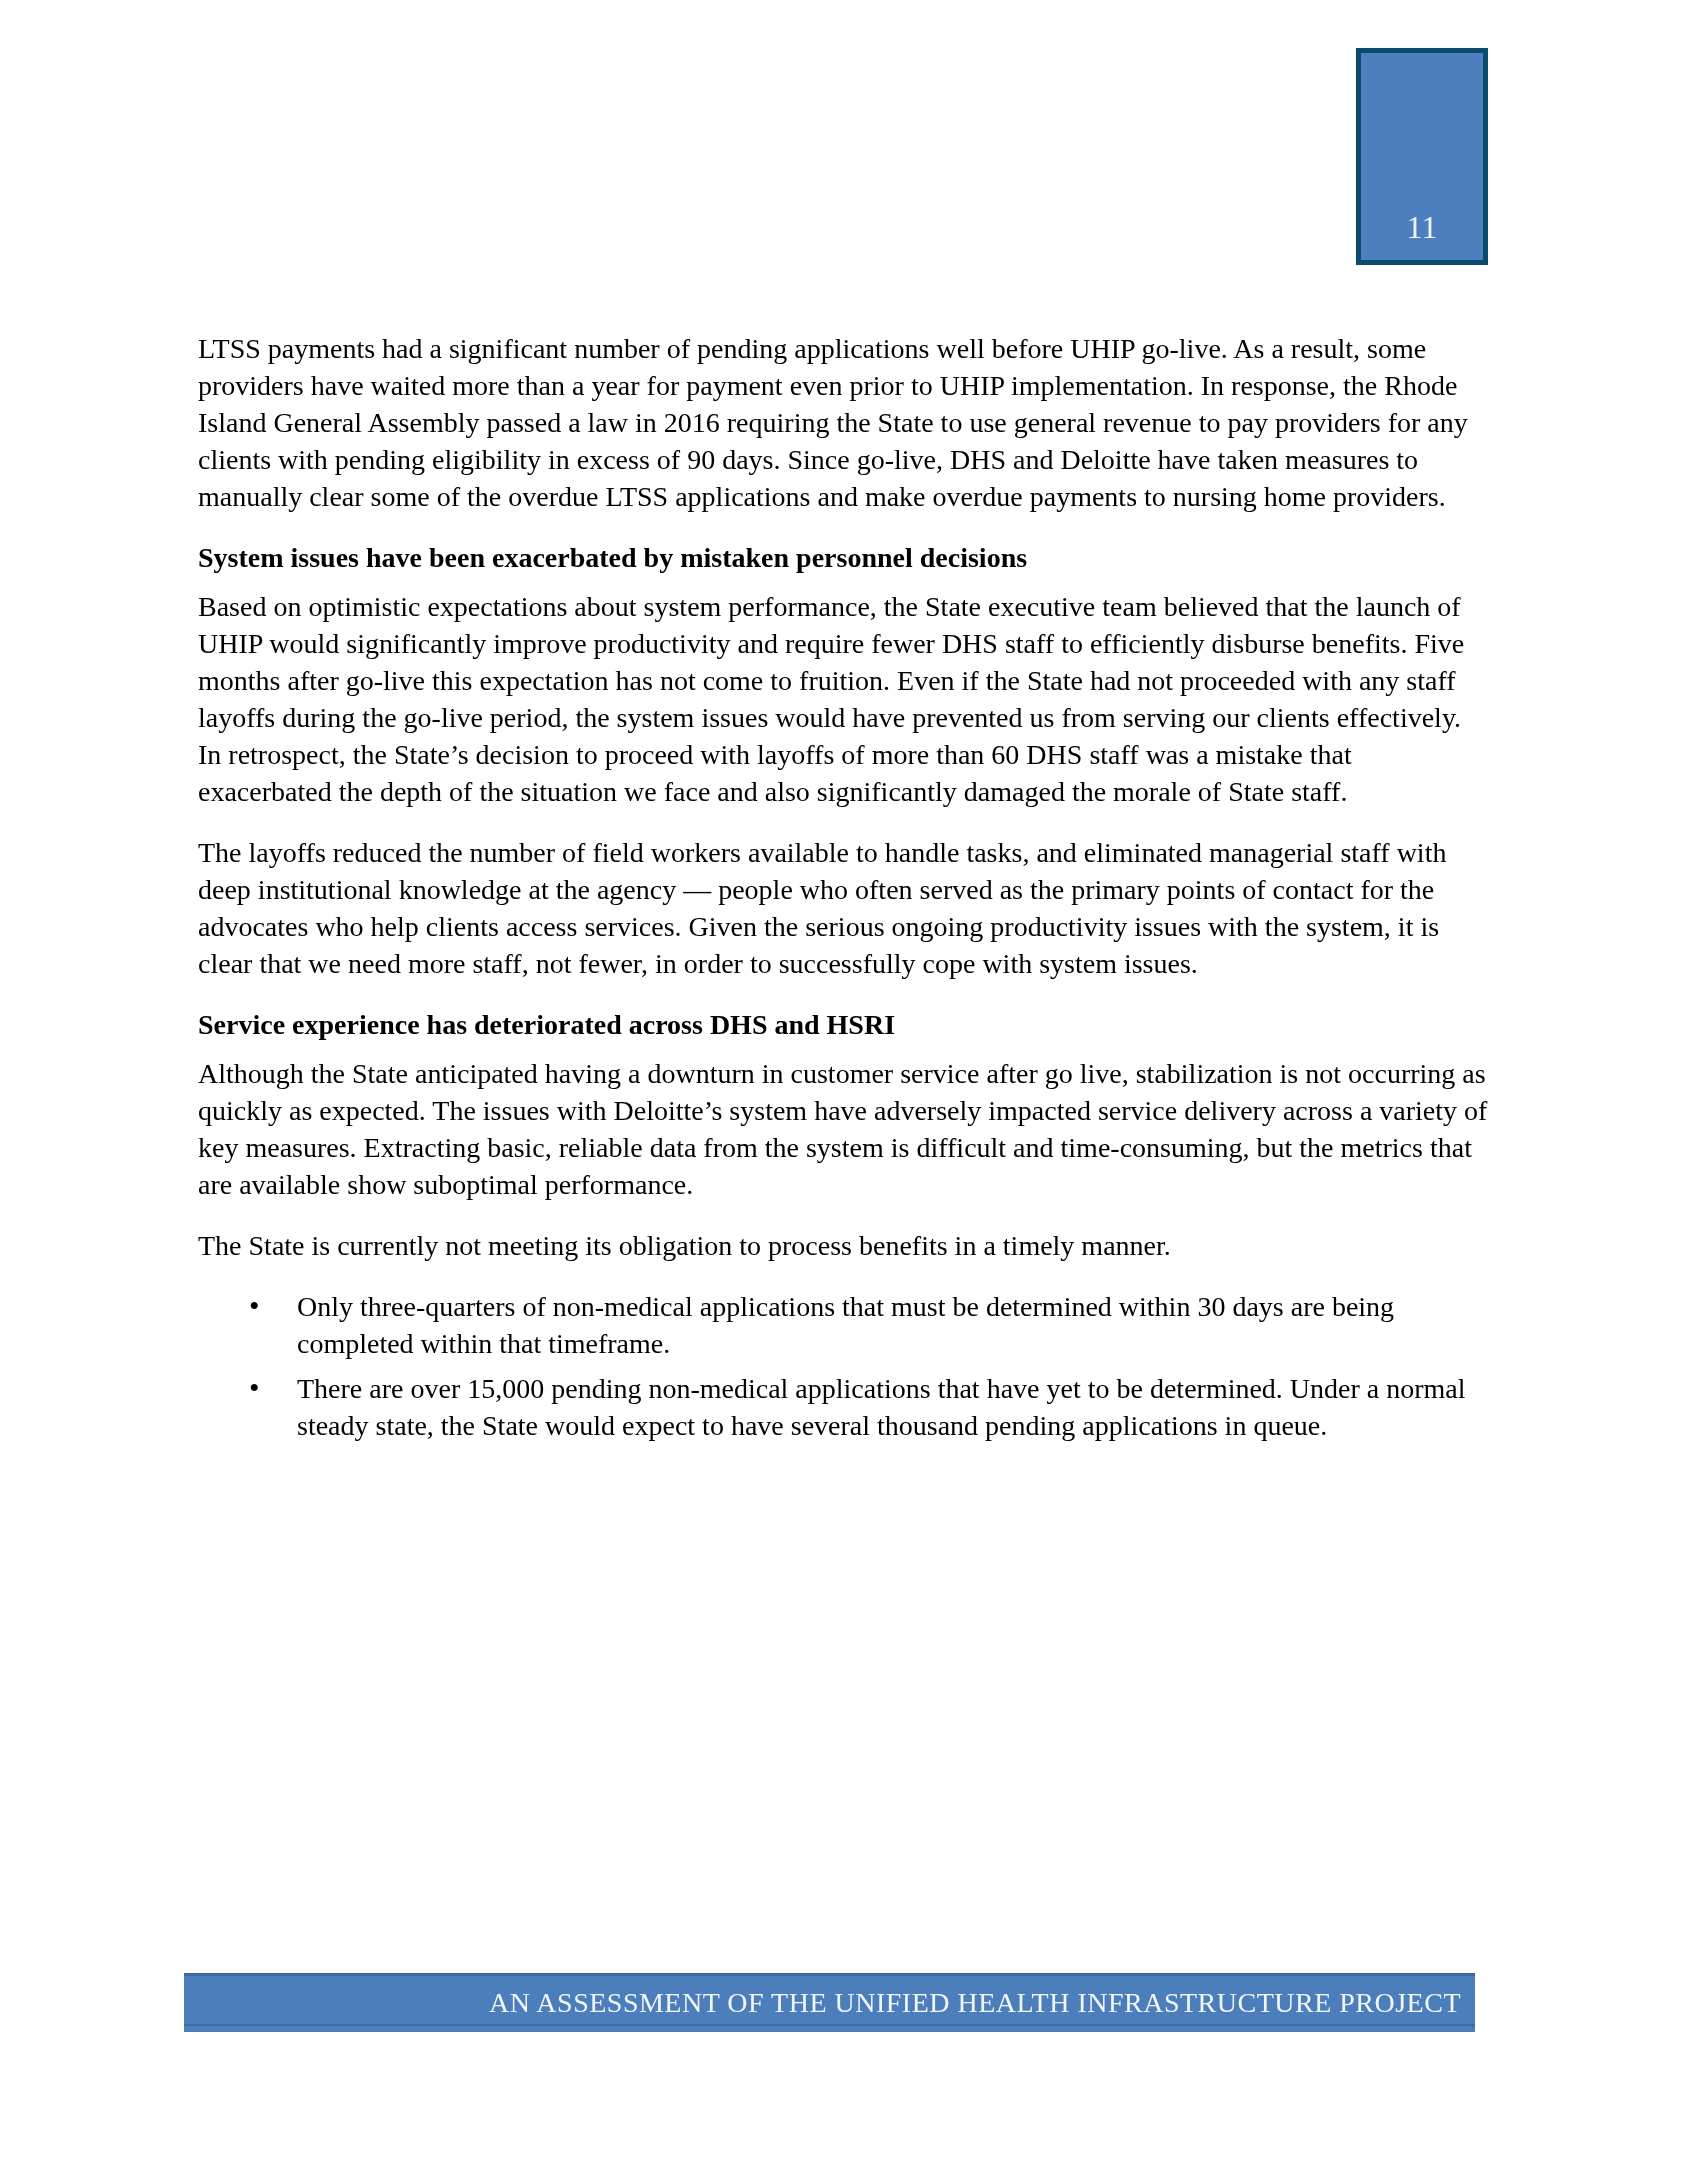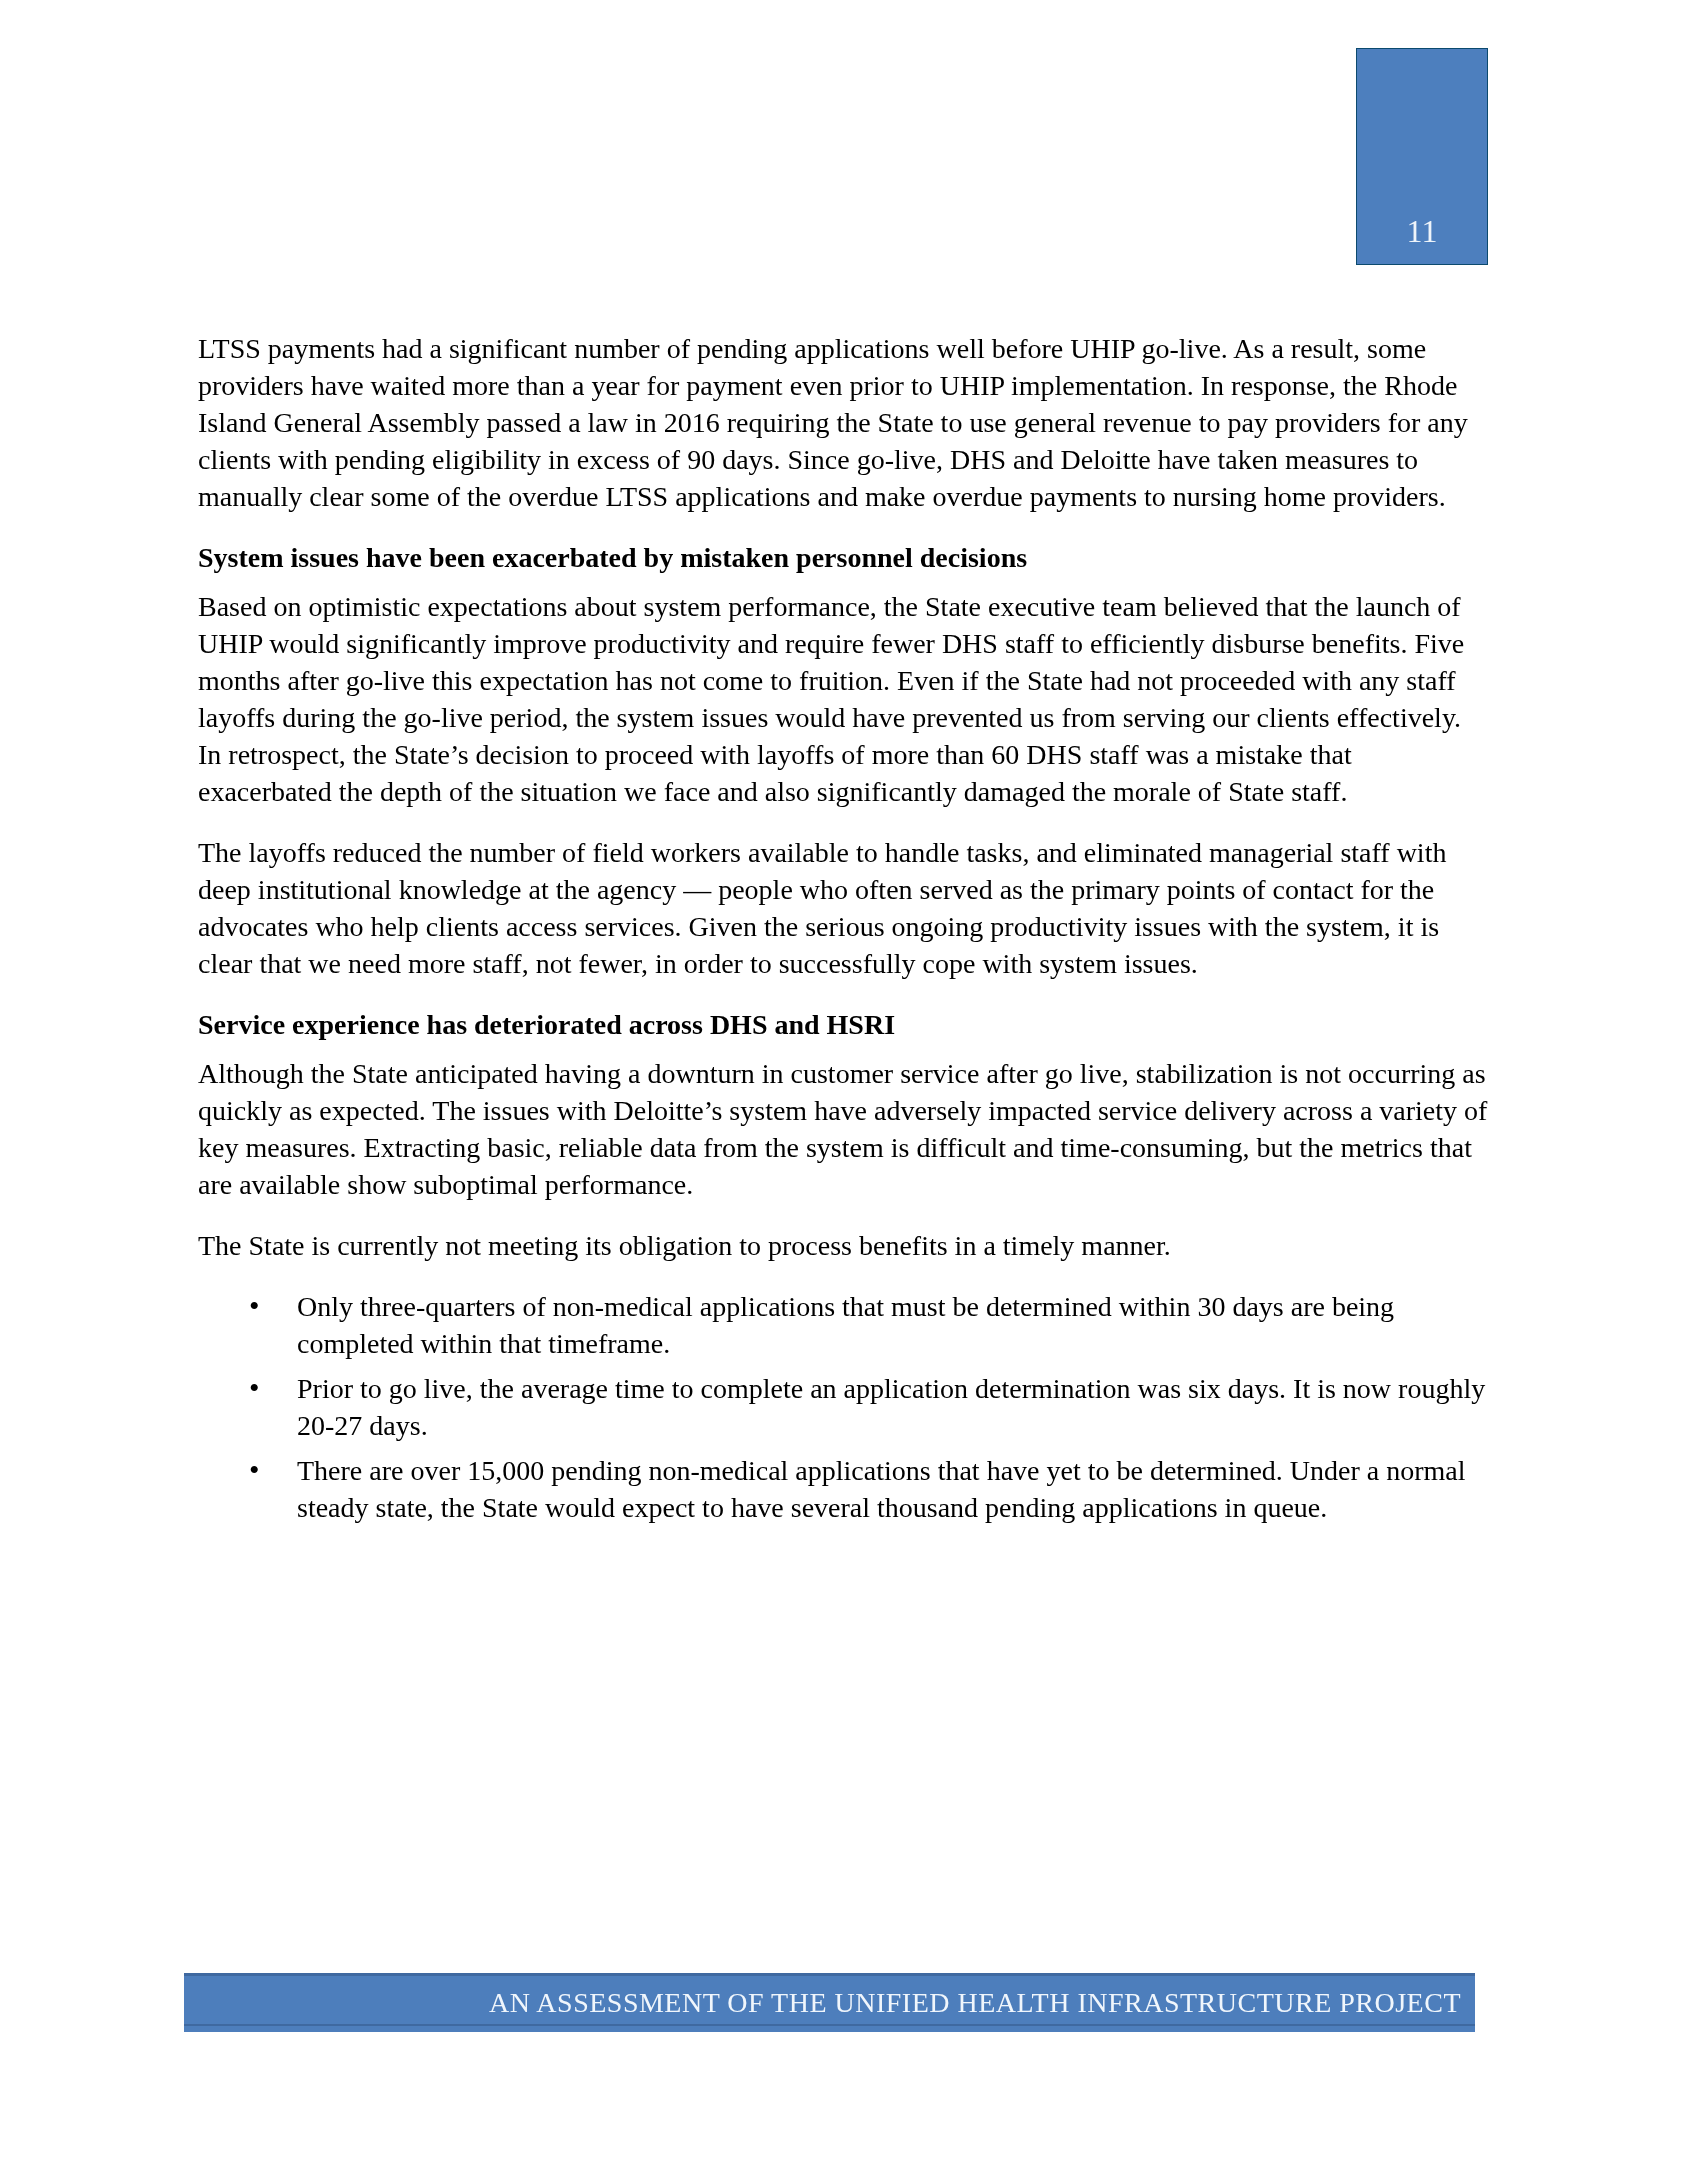--- a/index.html
+++ b/index.html
@@ -17,21 +17,21 @@
   }
 
   
   .page-number-box {
     position: absolute;
     left: 1356px;
     top: 48px;
     width: 132px;
     height: 217px;
     background: #4d7fbe;
-    border: 1px solid #0c4a6e;
+    border: 5px solid #0c4a6e;
     box-sizing: border-box;
   }
   .page-number {
     position: absolute;
     left: 0;
     right: 0;
     bottom: 16px;
     text-align: center;
     color: #eef4fa;
     font-size: 32px;
@@ -136,21 +136,20 @@
   <p>The layoffs reduced the number of field workers available to handle tasks, and eliminated managerial staff with deep institutional knowledge at the agency — people who often served as the primary points of contact for the advocates who help clients access services. Given the serious ongoing productivity issues with the system, it is clear that we need more staff, not fewer, in order to successfully cope with system issues.</p>
 
   <h2>Service experience has deteriorated across DHS and HSRI</h2>
 
   <p>Although the State anticipated having a downturn in customer service after go live, stabilization is not occurring as quickly as expected. The issues with Deloitte’s system have adversely impacted service delivery across a variety of key measures. Extracting basic, reliable data from the system is difficult and time-consuming, but the metrics that are available show suboptimal performance.</p>
 
   <p>The State is currently not meeting its obligation to process benefits in a timely manner.</p>
 
   <ul class="bottom-list">
     <li>Only three-quarters of non-medical applications that must be determined within 30 days are being completed within that timeframe.</li>
-    <li>Prior to go live, the average time to complete an application determination was six days. It is now roughly 20-27 days.</li>
     <li>There are over 15,000 pending non-medical applications that have yet to be determined. Under a normal steady state, the State would expect to have several thousand pending applications in queue.</li>
   </ul>
 
 </div>
 
 <div class="footer-bar">
   <div class="footer-accent-top"></div>
   <div class="footer-accent-bottom"></div>
   <div class="footer-title">AN ASSESSMENT OF THE UNIFIED HEALTH INFRASTRUCTURE PROJECT</div>
 </div>

